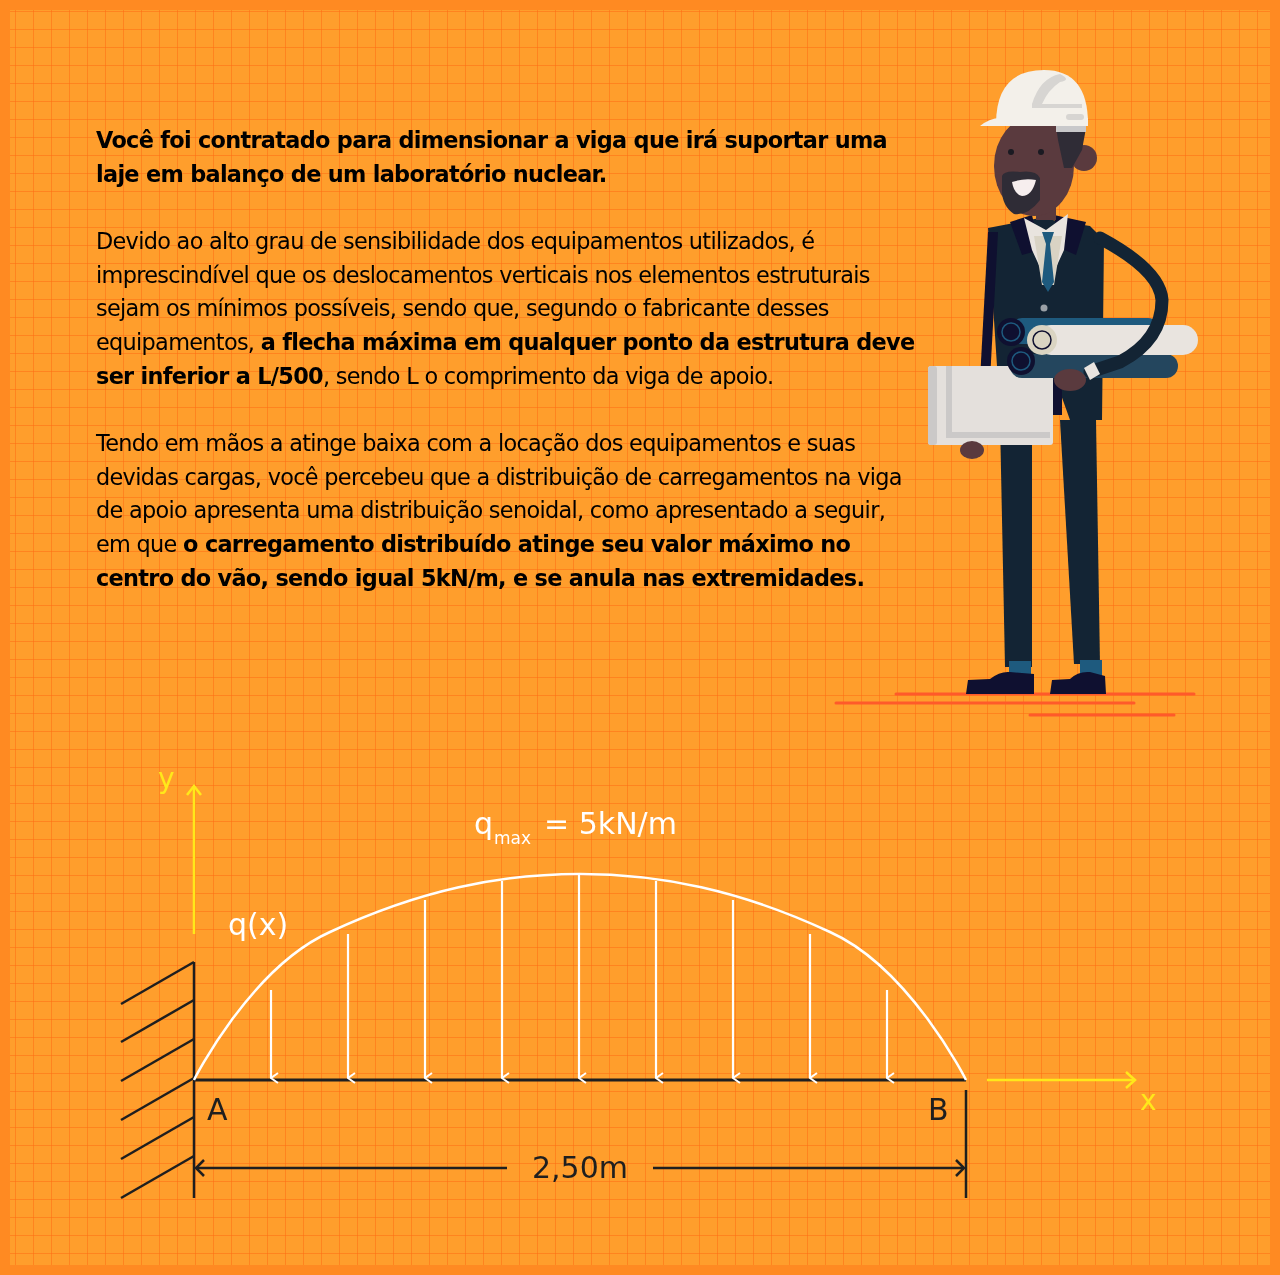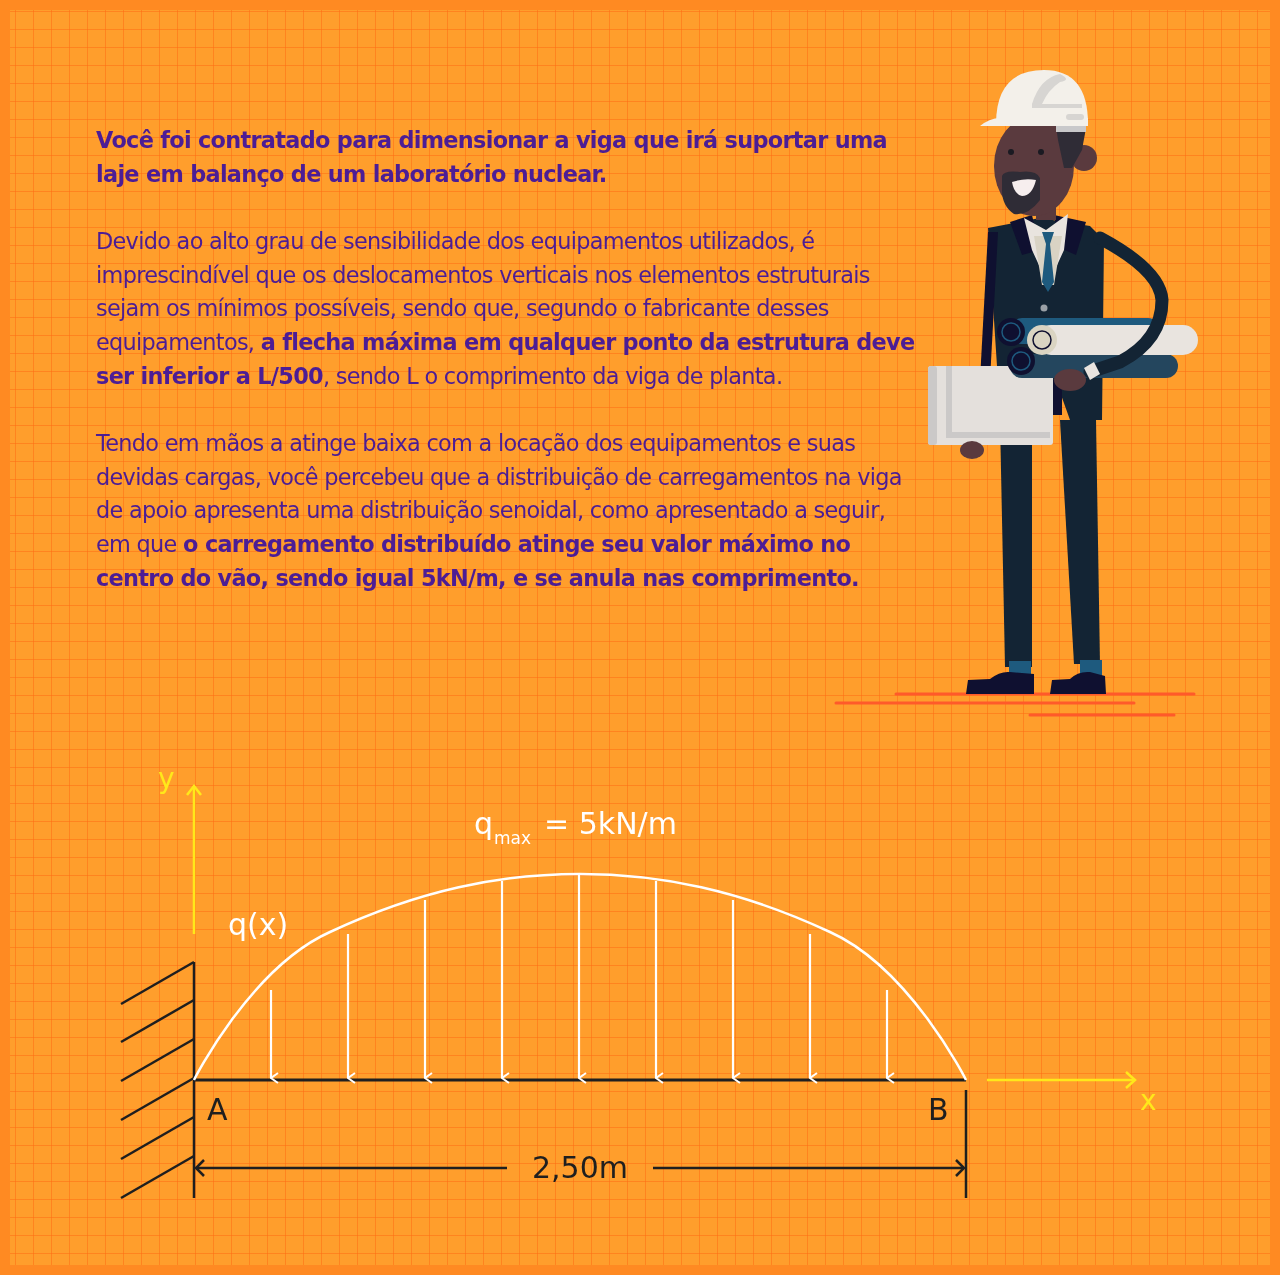--- a/index.html
+++ b/index.html
@@ -13,40 +13,40 @@
       background-position: 15px 11px;
       font-family: "DejaVu Sans", sans-serif;
     }
     .frame {
       position: absolute; inset: 0;
       border: 10px solid #FF8A22;
       box-sizing: border-box; pointer-events: none;
     }
     .text-block {
       position: absolute; left: 96px; top: 124px; width: 820px;
-      color: #4c1d95; font-family: "DejaVu Sans", sans-serif;
+      color: #000000; font-family: "DejaVu Sans", sans-serif;
       font-size: 22.4px; line-height: 33.6px; letter-spacing: -0.7px;
     }
     .text-block p { margin: 0 0 34px 0; }
     .text-block b { font-weight: bold; }
     .figure { position: absolute; left: 820px; top: 60px; width: 400px; height: 680px; }
     .diagram { position: absolute; left: 0; top: 740px; width: 1280px; height: 500px; }
     .lbl { font-family: "DejaVu Sans", sans-serif; }
   </style>
 </head>
 <body>
 
 <div class="frame"></div>
 
 <div class="text-block">
   <p>
     <b>Você foi contratado para dimensionar a viga que irá suportar uma laje em balanço de um laboratório nuclear.</b>
   </p>
-  <p><span>Devido ao alto grau de sensibilidade dos equipamentos utilizados, é imprescindível que os deslocamentos verticais nos elementos estruturais sejam os mínimos possíveis, sendo que, segundo o fabricante desses equipamentos, </span><b>a flecha máxima em qualquer ponto da estrutura deve ser inferior a L/500</b><span>, sendo L o comprimento da viga de planta.</span></p>
-  <p><span>Tendo em mãos a atinge baixa com a locação dos equipamentos e suas devidas cargas, você percebeu que a distribuição de carregamentos na viga de apoio apresenta uma distribuição senoidal, como apresentado a seguir, em que </span><b>o carregamento distribuído atinge seu valor máximo no centro do vão, sendo igual 5kN/m, e se anula nas comprimento.</b></p>
+  <p><span>Devido ao alto grau de sensibilidade dos equipamentos utilizados, é imprescindível que os deslocamentos verticais nos elementos estruturais sejam os mínimos possíveis, sendo que, segundo o fabricante desses equipamentos, </span><b>a flecha máxima em qualquer ponto da estrutura deve ser inferior a L/500</b><span>, sendo L o comprimento da viga de apoio.</span></p>
+  <p><span>Tendo em mãos a atinge baixa com a locação dos equipamentos e suas devidas cargas, você percebeu que a distribuição de carregamentos na viga de apoio apresenta uma distribuição senoidal, como apresentado a seguir, em que </span><b>o carregamento distribuído atinge seu valor máximo no centro do vão, sendo igual 5kN/m, e se anula nas extremidades.</b></p>
 </div>
 
 <svg class="figure" viewBox="820 60 400 680" width="400" height="680">
 
   <g stroke="#FF5A2A" stroke-width="3" stroke-linecap="round">
     <line x1="896" y1="694" x2="1194" y2="694"></line>
     <line x1="836" y1="703" x2="1134" y2="703"></line>
     <line x1="1030" y1="715" x2="1174" y2="715"></line>
   </g>
 

